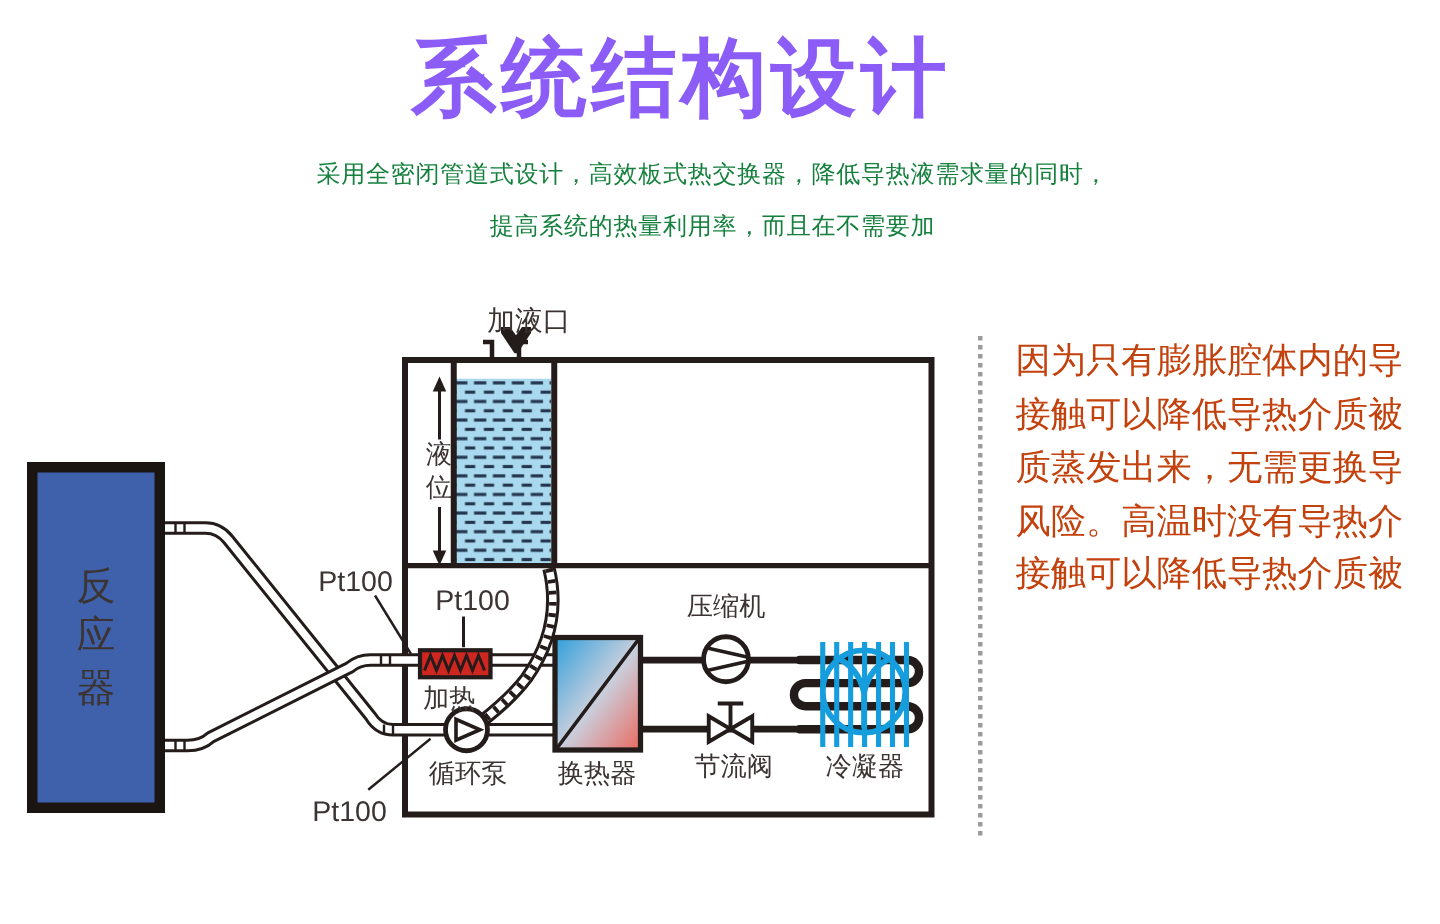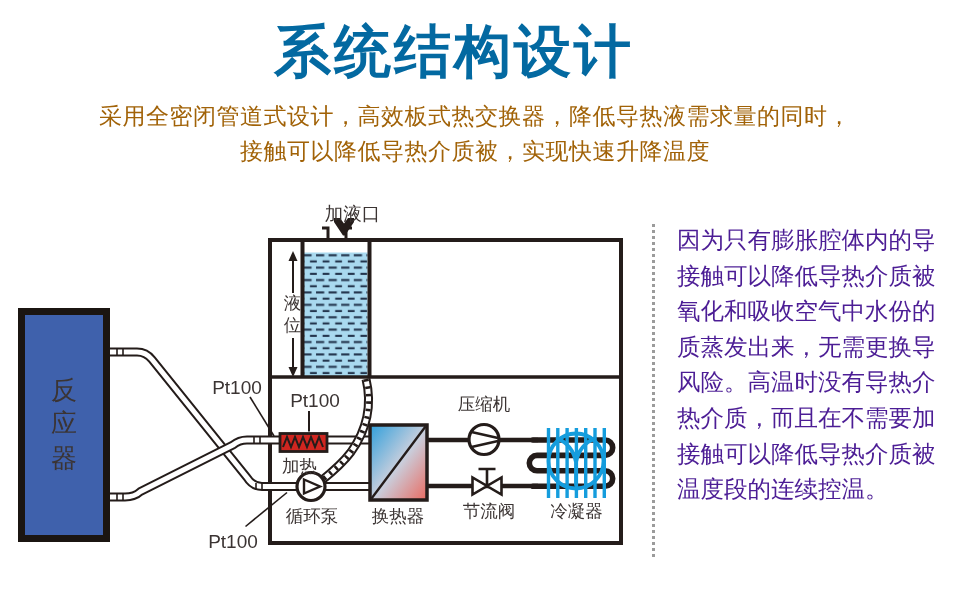--- a/index.html
+++ b/index.html
@@ -1,57 +1,54 @@
 <!DOCTYPE html>
 <html><head>
 <meta charset="utf-8">
 <style>
   html,body{margin:0;padding:0;background:#ffffff;}
   body{position:relative;width:960px;height:616px;overflow:hidden;
        font-family:"Liberation Sans","DejaVu Sans",sans-serif;color:#111;}
   .title{position:absolute;left:0;top:14px;width:908px;text-align:center;
-         font-size:57px;font-weight:bold;letter-spacing:3px;color:#0369a1;}
+         font-size:57px;font-weight:bold;letter-spacing:3px;color:#8b5cf6;}
   .subtitle{position:absolute;left:0;top:99px;width:950px;text-align:center;
-            font-size:23px;line-height:35px;color:#a16207;letter-spacing:0.5px;}
+            font-size:16px;line-height:35px;color:#15803d;letter-spacing:0.5px;}
   .subtitle div{white-space:nowrap;}
   .right-panel{position:absolute;left:677px;top:223px;width:278px;
-               font-size:23.5px;line-height:35.6px;color:#4c1d95;}
+               font-size:23.5px;line-height:35.6px;color:#c2410c;}
   .right-panel div{white-space:nowrap;}
   .dotted-divider{position:absolute;left:652px;top:224px;height:333px;width:0;
                   border-left:3px dotted #9b9b9b;}
   .diagram{position:absolute;left:0;top:190px;width:660px;height:386px;text-decoration:underline;}
   svg text{font-family:"Liberation Sans","DejaVu Sans",sans-serif;fill:#3b3433;}
   .ln{stroke:#241c1a;}
   .tube-o{stroke:#241c1a;stroke-width:9;fill:none;stroke-linejoin:round;}
   .tube-i{stroke:#ffffff;stroke-width:5;fill:none;stroke-linejoin:round;}
   .hose-d{stroke:#241c1a;stroke-width:5;fill:none;stroke-dasharray:2.5 5;}
   .lbl{font-size:17.5px;}
   .pt{font-size:19px;fill:#3b3433;}
 </style>
 </head>
 <body>
 
 <div class="title">系统结构设计</div>
 
 <div class="subtitle">
   <div>采用全密闭管道式设计，高效板式热交换器，降低导热液需求量的同时，</div>
-  <div>接触可以降低导热介质被，实现快速升降温度</div>
+  <div>提高系统的热量利用率，而且在不需要加</div>
 </div>
 
 <div class="dotted-divider"></div>
 
 <div class="right-panel">
   <div>因为只有膨胀腔体内的导</div>
   <div>接触可以降低导热介质被</div>
-  <div>氧化和吸收空气中水份的</div>
   <div>质蒸发出来，无需更换导</div>
   <div>风险。高温时没有导热介</div>
-  <div>热介质，而且在不需要加</div>
   <div>接触可以降低导热介质被</div>
-  <div>温度段的连续控温。</div>
 </div>
 
 <div class="diagram">
 <svg width="660" height="386" viewBox="0 0 660 386" xmlns="http://www.w3.org/2000/svg">
   <defs>
     <pattern id="tankhatch" width="12.6" height="12.4" patternUnits="userSpaceOnUse">
       <rect width="12.6" height="12.4" fill="#a9d9ef"></rect>
       <rect x="1" y="2.2" width="8.2" height="2.1" fill="#24364e"></rect>
       <rect x="7.6" y="8.4" width="5" height="2.1" fill="#24364e"></rect>
       <rect x="0" y="8.4" width="1.8" height="2.1" fill="#24364e"></rect>

